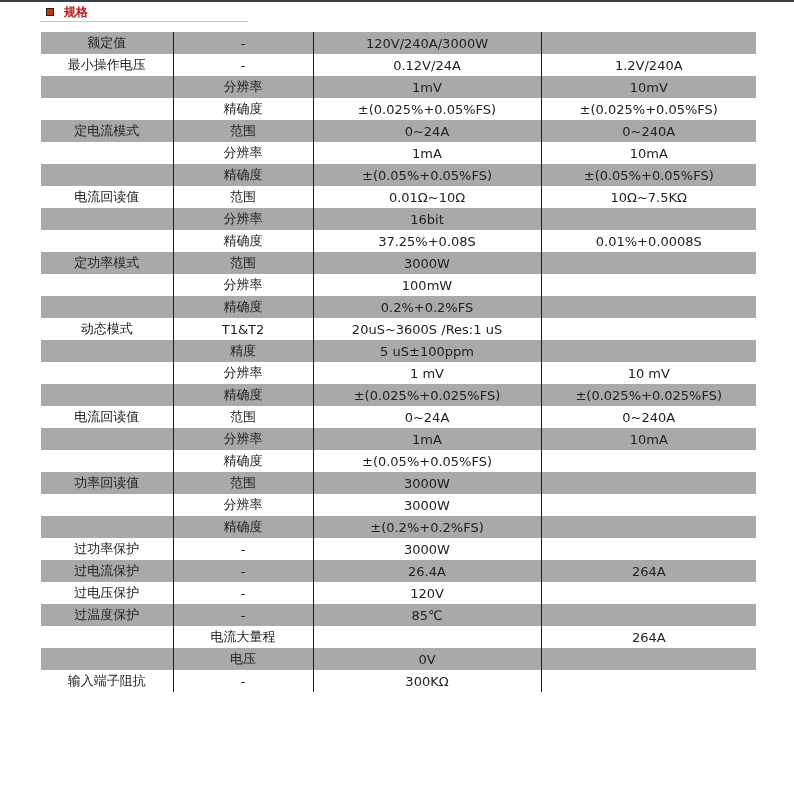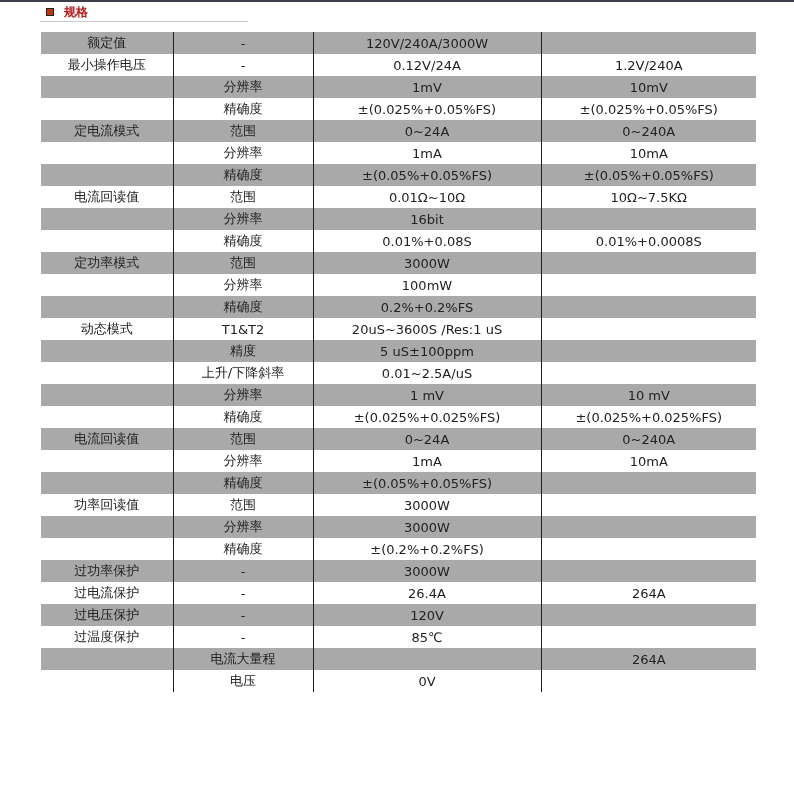--- a/index.html
+++ b/index.html
@@ -107,21 +107,21 @@
       </tr>
       <tr>
         <td class="c1"></td>
         <td class="c2">分辨率</td>
         <td class="c3">16bit</td>
         <td class="c4"></td>
       </tr>
       <tr>
         <td class="c1"></td>
         <td class="c2">精确度</td>
-        <td class="c3">0.01%+0.08S</td>
+        <td class="c3">37.25%+0.08S</td>
         <td class="c4">0.01%+0.0008S</td>
       </tr>
       <tr>
         <td class="c1">定功率模式</td>
         <td class="c2">范围</td>
         <td class="c3">3000W</td>
         <td class="c4"></td>
       </tr>
       <tr>
         <td class="c1"></td>
@@ -142,26 +142,20 @@
         <td class="c4"></td>
       </tr>
       <tr>
         <td class="c1"></td>
         <td class="c2">精度</td>
         <td class="c3">5 uS±100ppm</td>
         <td class="c4"></td>
       </tr>
       <tr>
         <td class="c1"></td>
-        <td class="c2">上升/下降斜率</td>
-        <td class="c3">0.01~2.5A/uS</td>
-        <td class="c4"></td>
-      </tr>
-      <tr>
-        <td class="c1"></td>
         <td class="c2">分辨率</td>
         <td class="c3">1 mV</td>
         <td class="c4">10 mV</td>
       </tr>
       <tr>
         <td class="c1"></td>
         <td class="c2">精确度</td>
         <td class="c3">±(0.025%+0.025%FS)</td>
         <td class="c4">±(0.025%+0.025%FS)</td>
       </tr>
@@ -230,14 +224,20 @@
         <td class="c2">电流大量程</td>
         <td class="c3"></td>
         <td class="c4">264A</td>
       </tr>
       <tr>
         <td class="c1"></td>
         <td class="c2">电压</td>
         <td class="c3">0V</td>
         <td class="c4"></td>
       </tr>
+      <tr>
+        <td class="c1">输入端子阻抗</td>
+        <td class="c2">-</td>
+        <td class="c3">300KΩ</td>
+        <td class="c4"></td>
+      </tr>
     </tbody>
 </table>
 
 </body></html>

